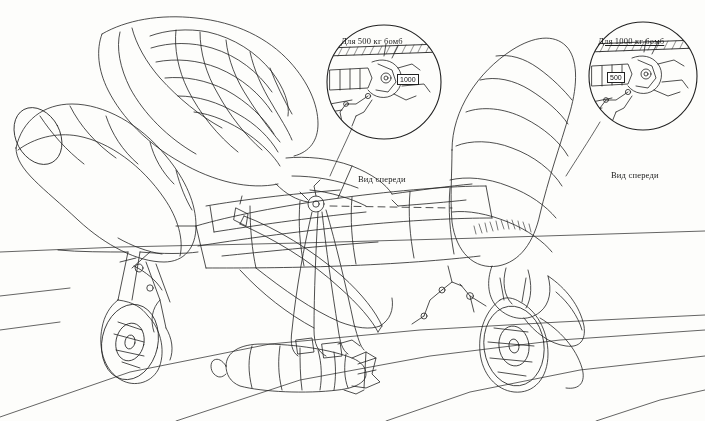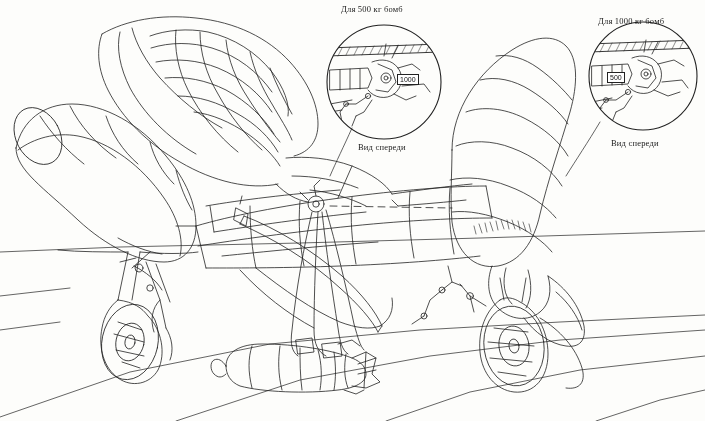--- a/index.html
+++ b/index.html
@@ -21,20 +21,21 @@
     width: 705px;
     height: 421px;
   }
   .label {
     position: absolute;
     font-family: "Liberation Serif", serif;
     font-size: 8.5px;
     color: #1a1a1a;
     white-space: nowrap;
     letter-spacing: 0.2px;
+    margin-top: 32px;
   }
   .inset-number {
     position: absolute;
     font-family: "Liberation Sans", sans-serif;
     font-size: 7px;
     color: #111;
     background: #fff;
     border: 1px solid #222;
     padding: 0px 2px;
     line-height: 9px;
@@ -339,19 +340,19 @@
 
     </g>
   </svg>
 
   <div class="label caption-center" style="left:341px; top:4px;">Для 500 кг бомб</div>
 
   <div class="label caption-center" style="left:358px; top:142px;">Вид спереди</div>
 
   <div class="inset-number" style="left:397px; top:74px;">1000</div>
 
-  <div class="label caption-center" style="left:598px; top:16px;">Для 1000 кг бомб</div>
+  <div class="label caption-center" style="left:598px; top:4px;text-decoration:underline;">Для 1000 кг бомб</div>
 
   <div class="label caption-center" style="left:611px; top:138px;">Вид спереди</div>
 
   <div class="inset-number" style="left:607px; top:72px;">500</div>
 
 </div>
 
 </body></html>

